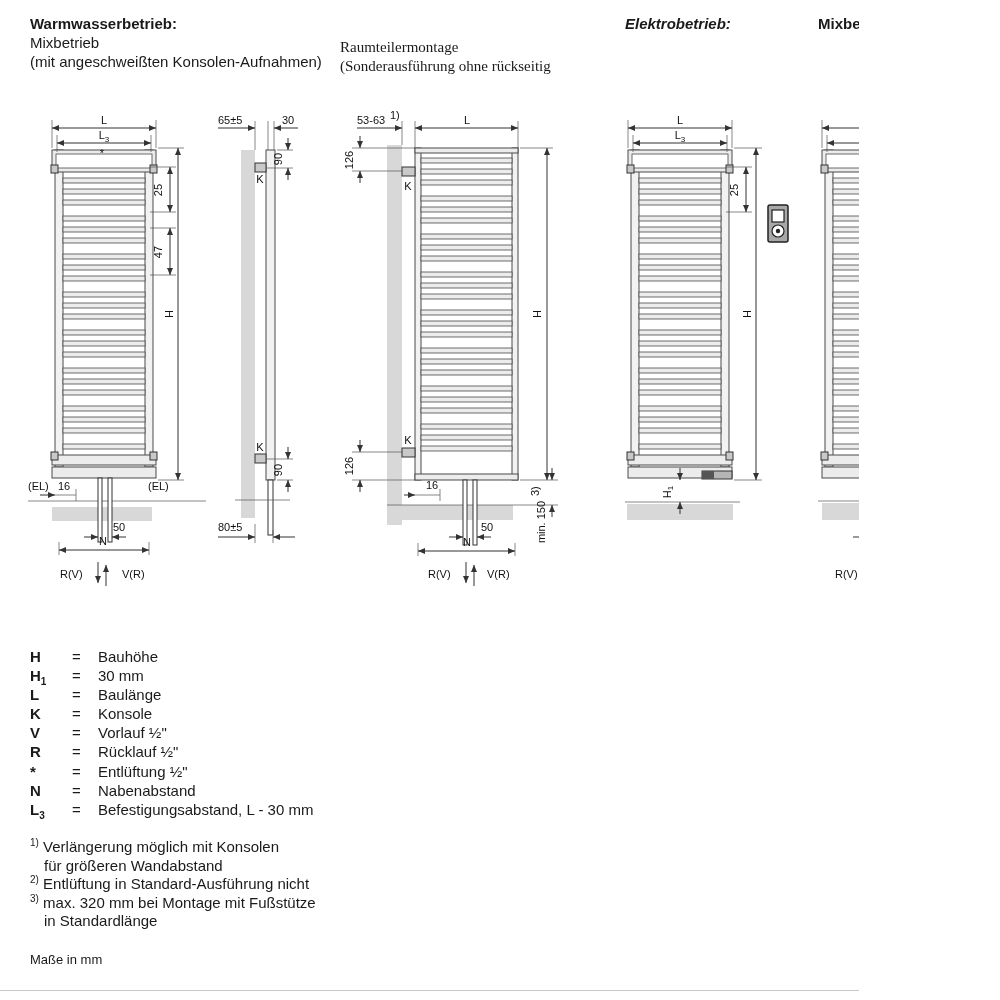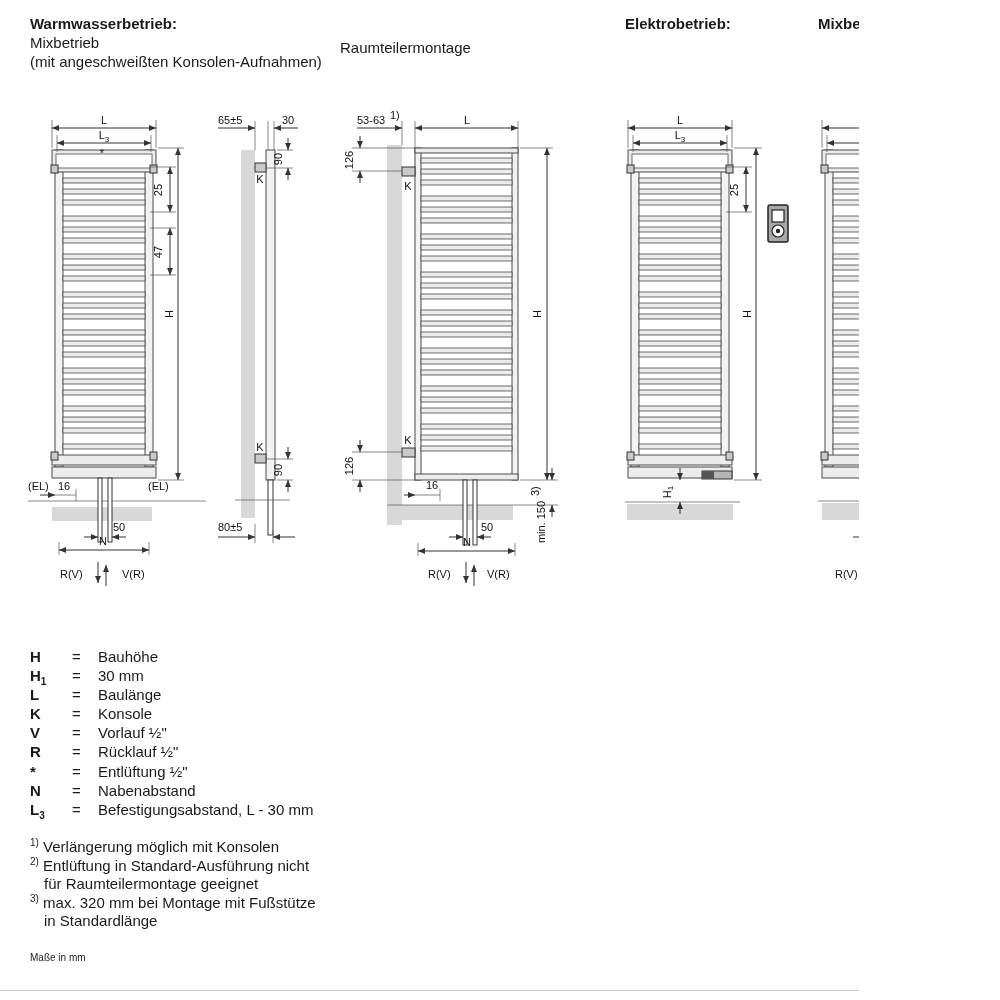--- a/index.html
+++ b/index.html
@@ -20,37 +20,38 @@
   .band{fill:#d8d8d8;}
   .pipe{fill:#ffffff;stroke:#333;stroke-width:1;}
   .elembox{fill:#b5b5b5;stroke:#333;stroke-width:1;}
   .legend{position:absolute;left:30px;top:648px;font-size:15px;}
   .lrow{display:flex;align-items:baseline;height:19.1px;}
   .lsym{width:42px;font-weight:bold;}
   .leq{width:26px;}
   sub{font-size:10px;}
   .fnotes{position:absolute;left:30px;top:838px;font-size:15px;line-height:18.6px;}
   .fline2{padding-left:14px;}
-  .footer{position:absolute;left:30px;top:952px;font-size:10px;}
+  .footer{position:absolute;left:30px;top:952px;font-size:13px;}
   .divider{position:absolute;left:0;top:990px;width:1000px;height:1px;background:#c9c9c9;}
 </style>
 </head>
 <body>
 
 <div class="page">
 
   <div class="hdr" style="left:30px;top:14px;">
     <div class="bold">Warmwasserbetrieb:</div>
     <div>Mixbetrieb</div>
     <div>(mit angeschweißten Konsolen-Aufnahmen)</div>
   </div>
-  <div class="hdr" style="left:340px;top:38px;">
+  <div class="hdr" style="left:340px;top:38px;font-family:Liberation Serif, serif;">
     <div>Raumteilermontage</div>
+    <div>(Sonderausführung ohne rückseitig</div>
   </div>
-  <div class="hdr bold" style="left:625px;top:14px;">Elektrobetrieb:</div>
+  <div class="hdr bold" style="left:625px;top:14px;font-style:italic;">Elektrobetrieb:</div>
   <div class="hdr bold" style="left:818px;top:14px;">Mixbetrieb:</div>
 
   <svg width="1000" height="620" viewBox="0 0 1000 620">
     <defs>
       <marker id="arr" viewBox="0 0 8 8" markerWidth="8" markerHeight="8" refX="7.5" refY="4" orient="auto-start-reverse">
         <path d="M0.5,1 L7.5,4 L0.5,7 z" fill="#333"></path>
       </marker>
     </defs>
 
     <g>
@@ -473,21 +474,21 @@
       </div>
     <div class="lrow">
         <span class="lsym"><span>L</span><sub>3</sub></span>
         <span class="leq">=</span>
         <span>Befestigungsabstand, L - 30 mm</span>
       </div>
   </div>
 
   <div class="fnotes">
     <div><sup class="sup">1)</sup> <span>Verlängerung möglich mit Konsolen</span></div>
+    <div class="fline2">für größeren Wandabstand</div>
     <div><sup class="sup">2)</sup> <span>Entlüftung in Standard-Ausführung nicht</span></div>
-    <div class="fline2">für Raumteilermontage geeignet</div>
     <div><sup class="sup">3)</sup> <span>max. 320 mm bei Montage mit Fußstütze</span></div>
     <div class="fline2">in Standardlänge</div>
   </div>
 
   <div class="footer">Maße in mm</div>
   <div class="divider"></div>
 </div>
 
 </body></html>

